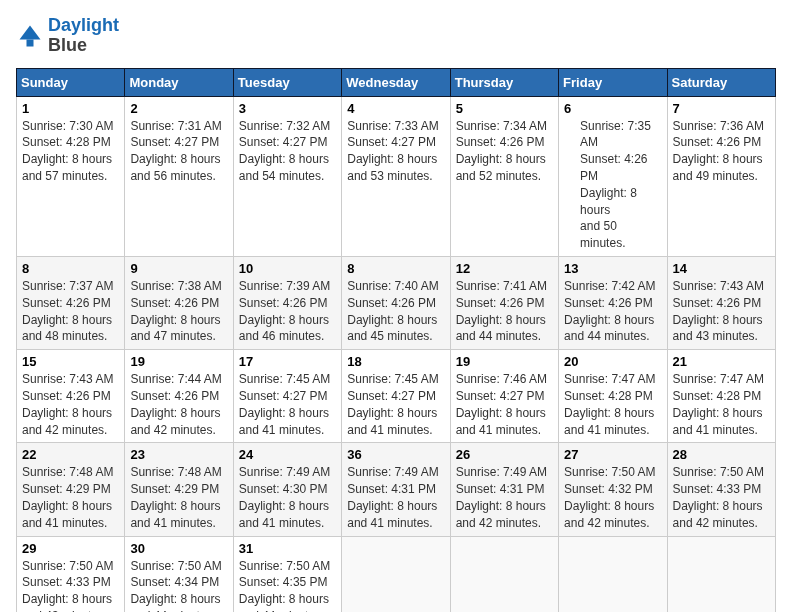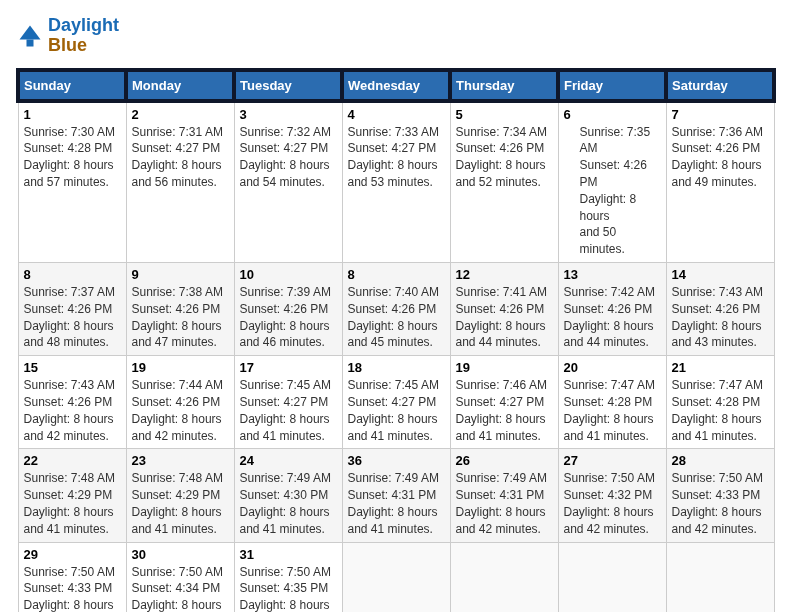--- a/index.html
+++ b/index.html
@@ -51,21 +51,21 @@
       border-collapse: collapse;
       font-size: 11px;
     }
     .calendar th {
       background: #2b6cb0;
       color: #fff;
       padding: 6px 4px;
       text-align: left;
       font-size: 13px;
       font-weight: bold;
-      border: 4px solid #0f172a;
+      border: 1px solid #0f172a;
     }
     .calendar td {
       border: 1px solid #ccc;
       vertical-align: top;
       padding: 4px 5px;
       width: calc(100% / 7);
       min-height: 80px;
     }
     .calendar tr:nth-child(even) td {
       background: #f5f5f5;
@@ -92,21 +92,21 @@
 <body>
 
 <div class="header">
   <div class="logo">
     <svg class="logo-icon" viewBox="0 0 32 32">
       <polygon points="16,4 28,20 4,20" fill="#1a6bb5"></polygon>
       <rect x="12" y="20" width="8" height="8" fill="#1a6bb5"></rect>
     </svg>
     <div class="logo-text">
       <div><span>Daylight</span></div>
-      <div><span style="color:#a16207;">Blue</span></div>
+      <div><span style="color:#404040;">Blue</span></div>
     </div>
   </div>
 </div>
 
 <table class="calendar">
   <thead>
     <tr id="weekday-header">
     <th>Sunday</th>
         <th>Monday</th>
         <th>Tuesday</th>

